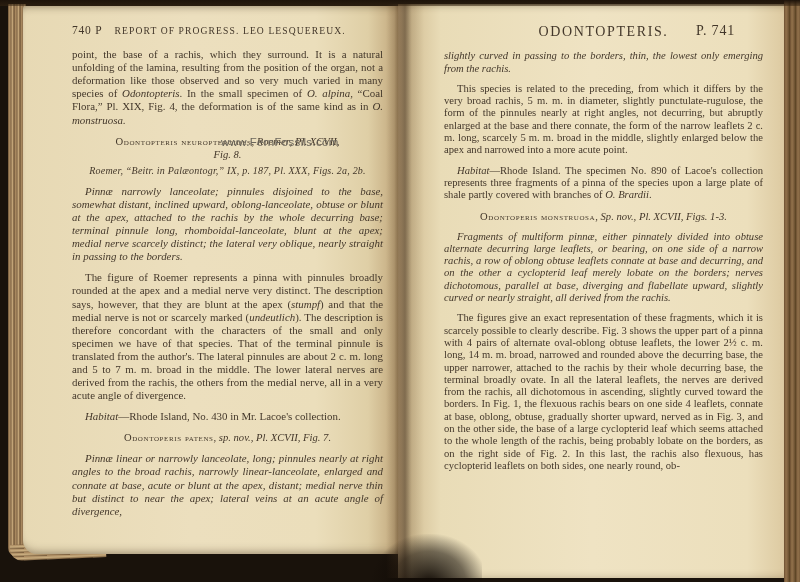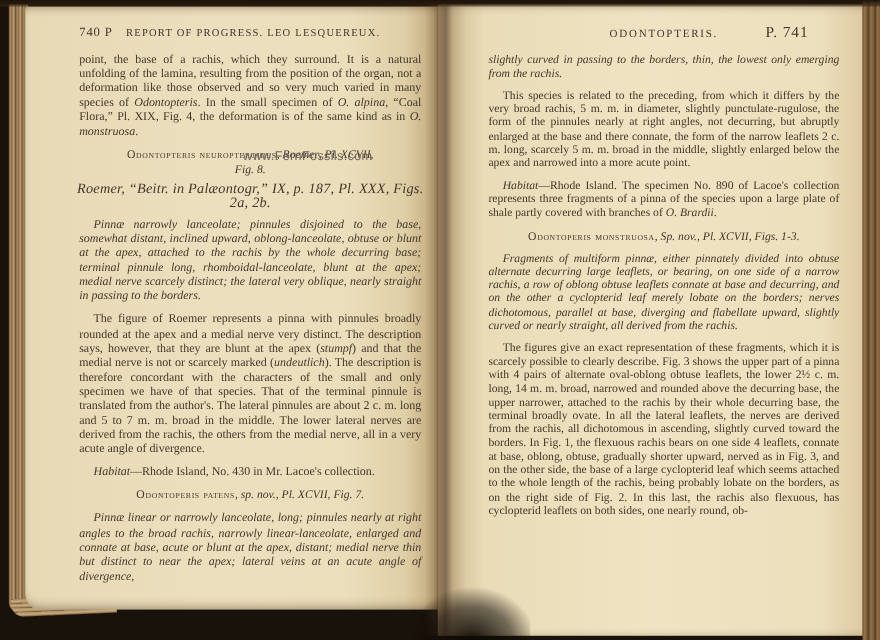--- a/index.html
+++ b/index.html
@@ -28,28 +28,28 @@
             background:linear-gradient(90deg,rgba(101,77,48,0) 0%,rgba(96,72,44,.38) 35%,rgba(58,40,22,.5) 50%,rgba(101,77,48,.18) 68%,rgba(101,77,48,0) 100%);}
   .gutter-bottom{position:absolute;left:372px;top:534px;width:110px;height:48px;z-index:5;pointer-events:none;
             background:radial-gradient(ellipse at 52% 100%,rgba(16,10,5,.95) 0%,rgba(16,10,5,.55) 45%,rgba(16,10,5,0) 72%);}
   
   .lp-content{position:absolute;left:64px;top:24px;width:327px;z-index:5;color:#43372a;}
   .rp-content{position:absolute;left:436px;top:26px;width:335px;z-index:5;color:#43372a;}
   .lp-header{display:flex;align-items:flex-start;margin:0 0 11px 8px;white-space:nowrap;}
   .lp-header .folio{font-size:11.5px;letter-spacing:.8px;}
   .lp-header .runtitle{font-size:9.6px;letter-spacing:1.1px;margin-left:12px;}
   .rp-header{position:relative;text-align:center;margin:0 0 11px 0;}
-  .rp-header .runtitle{font-size:10px;letter-spacing:1.6px;}
+  .rp-header .runtitle{font-size:14px;letter-spacing:1.6px;}
   .rp-header .folio{position:absolute;right:36px;top:-1px;font-size:14px;letter-spacing:.8px;}
   .lp-body{font-size:10.9px;line-height:13.1px;}
   .rp-body{font-size:10.6px;line-height:12.3px;}
   .para{margin:8px;text-align:justify;text-indent:13px;}
   .noind{text-indent:0;}
   .heading{text-align:center;text-indent:0;margin:8px 6px 3px 6px;font-size:10.6px;line-height:13px;}
-  .citation{margin:1px 0 3px 0;text-align:center;text-indent:0;font-size:13px;letter-spacing:.2px;font-style:italic;}
+  .citation{margin:1px 0 3px 0;text-align:center;text-indent:0;font-size:10px;letter-spacing:.2px;font-style:italic;}
   .seg-i{font-style:italic;}
   .seg-sc{font-variant:small-caps;letter-spacing:.6px;}
   .watermark{position:absolute;left:221px;top:136px;z-index:5;
              font-family:"Liberation Sans","DejaVu Sans",sans-serif;
              font-size:11.5px;color:#6b665c;letter-spacing:.3px;}
 </style>
 </head>
 <body>
 
 <div class="photo">

